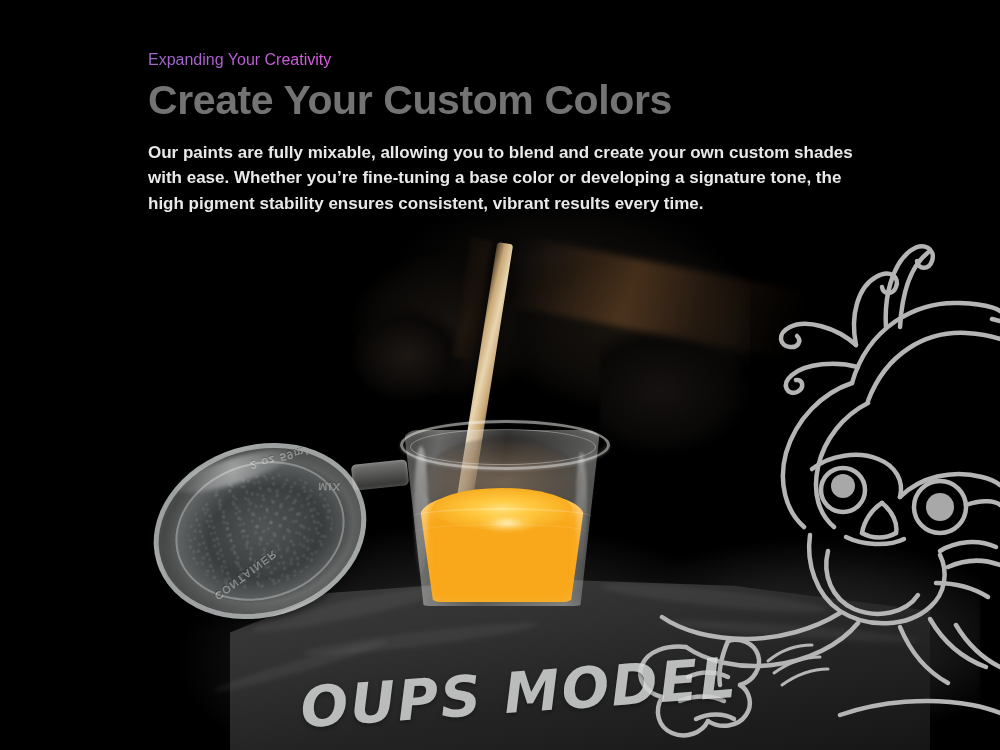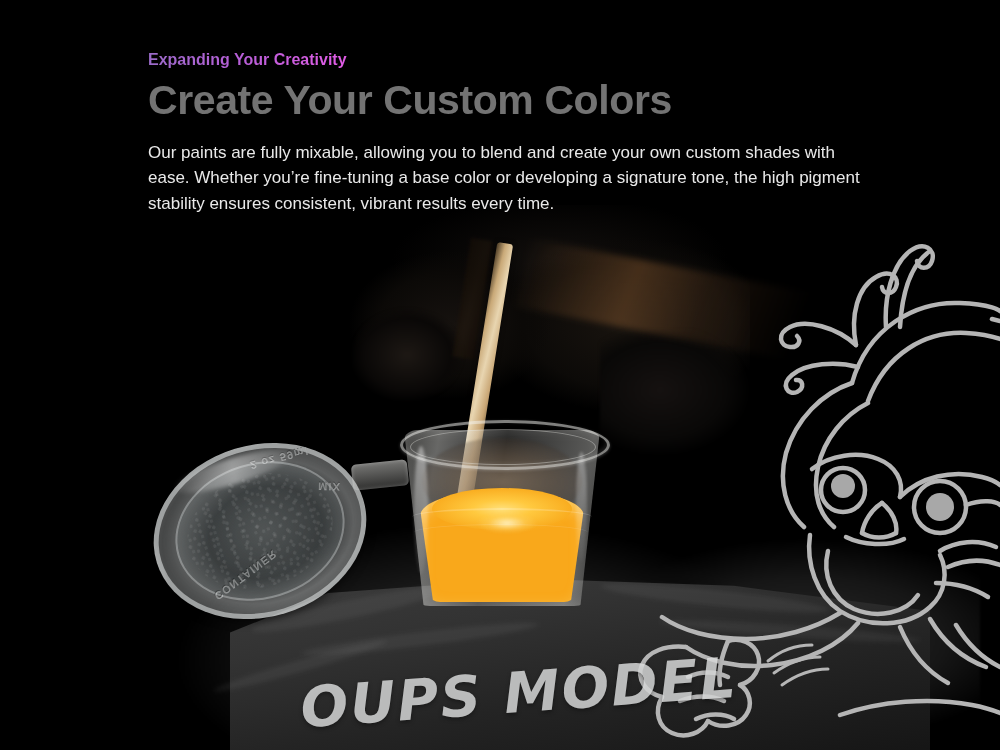--- a/index.html
+++ b/index.html
@@ -211,32 +211,32 @@
     letter-spacing:2px;
     color:rgba(226,228,228,0.80);
     transform:rotate(-4deg);
     text-shadow:0 2px 4px rgba(0,0,0,0.35);
     white-space:nowrap;
   }
 
   
   .copy{position:absolute;left:148px;top:50px;width:720px;}
   .eyebrow{
-    font-size:16px;font-weight:700;line-height:1.25;margin:0 0 8px 0;
+    font-size:16px;font-weight:400;line-height:1.25;margin:0 0 8px 0;
     background:linear-gradient(90deg,#9b6bc9 0%,#b45fd6 42%,#e25ce6 100%);
     -webkit-background-clip:text;background-clip:text;
     -webkit-text-fill-color:transparent;color:#d06ae0;
     display:inline-block;
   }
   .headline{
     font-size:41px;font-weight:700;line-height:1.12;color:#737373;
     margin:0 0 16px 0;letter-spacing:-0.4px;
   }
   .body-copy{
-    font-size:17px;line-height:1.50;color:#e9e9e9;font-weight:400;
+    font-size:17px;line-height:1.50;color:#e9e9e9;font-weight:700;
     margin:0;max-width:712px;
   }
 </style>
 </head>
 <body>
 
 <div id="stage">
 
   <div class="photo">
 

